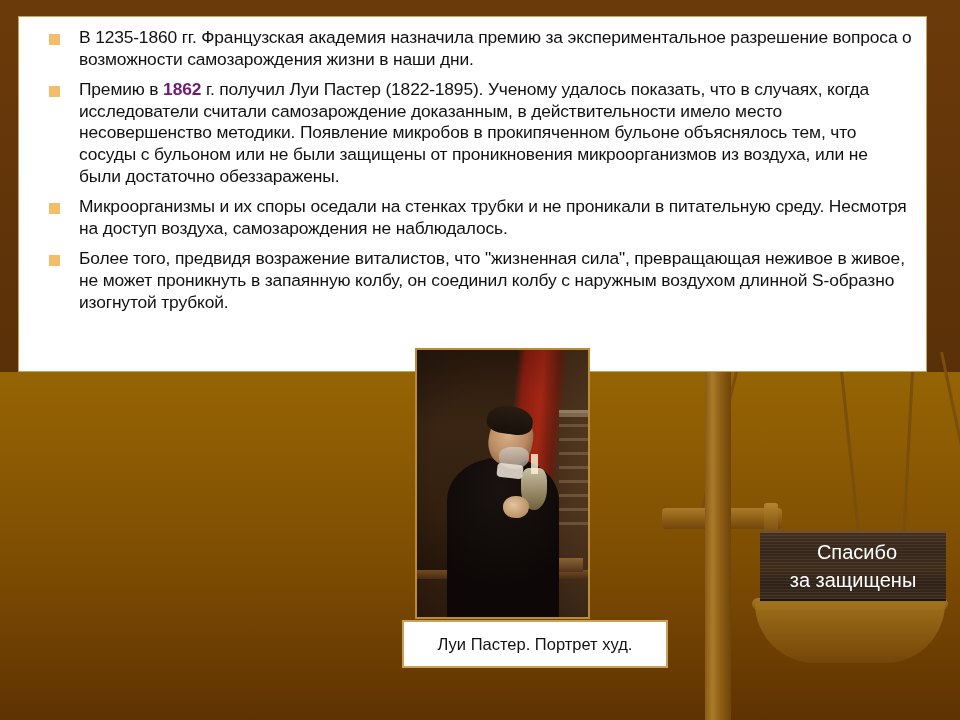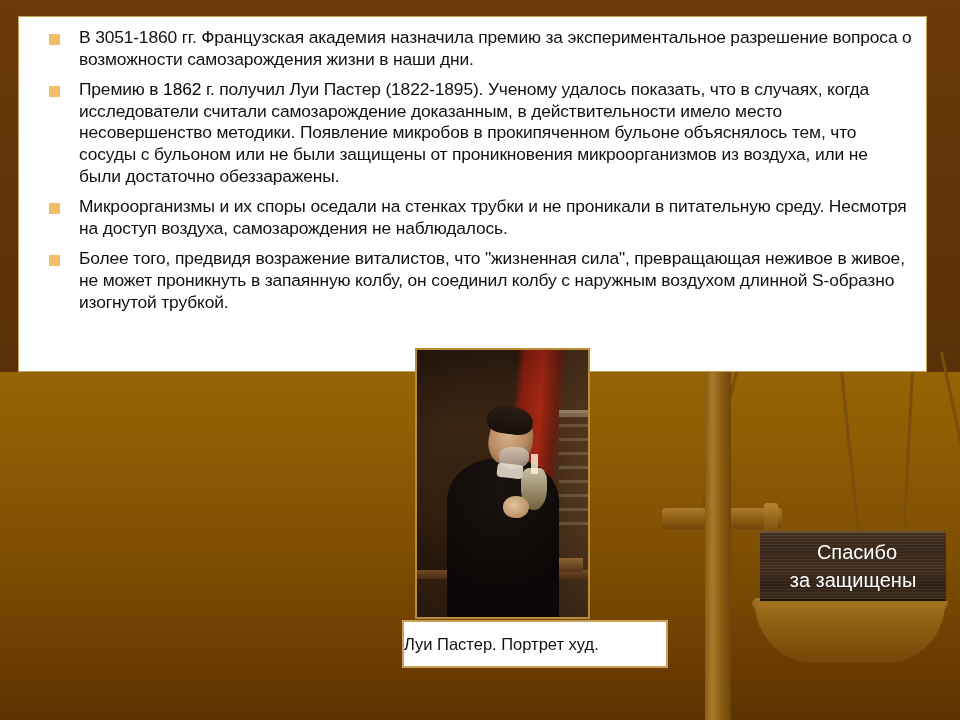--- a/index.html
+++ b/index.html
@@ -88,21 +88,21 @@
     color:#111111;
     letter-spacing:-0.15px;
   }
   li.bullet::before {
     content:"";
     position:absolute; left:16px; top:7px;
     width:11px; height:11px;
     background:#f3bd69;
   }
   b, .b { font-weight:normal; }
-  .hl-1862 { color:#000000; font-weight:normal; }
+  .hl-1862 { color:#701a75; font-weight:bold; }
 
   
   #portrait-wrap {
     position:absolute; left:415px; top:348px; width:175px; height:271px;
     border:2px solid #b98c3c;
     overflow:hidden;
     background:#1a0d06;
   }
   #portrait {
     position:absolute; inset:0;
@@ -176,21 +176,21 @@
   .book {
     position:absolute; left:108px; bottom:45px; width:58px; height:14px;
     background:linear-gradient(180deg,#8a6334,#543219);
   }
 
   
   #caption-box {
     position:absolute; left:402px; top:620px; width:266px; height:48px;
     background:#ffffff;
     border:2px solid #c8a15a;
-    display:flex; align-items:center; justify-content:flex-start;
+    display:flex; align-items:center; justify-content:center;
     text-align:center;
     font-size:16.5px; line-height:20px; color:#111;
   }
 
   
   #thanks-sign {
     position:absolute; left:760px; top:531px; width:186px; height:70px;
     background:
       repeating-linear-gradient(0deg, rgba(255,255,255,.045) 0 1px, rgba(0,0,0,.10) 1px 3px),
       linear-gradient(180deg,#4a3526 0%, #3b2a1d 28%, #46321f 52%, #33241a 78%, #42301f 100%);
@@ -221,21 +221,21 @@
     <div class="pan-rim"></div>
     <div class="pan"></div>
 
     <div class="scale-beam"></div>
     <div class="scale-beam-cap"></div>
     <div class="scale-post"></div>
   </div>
 
   <div id="content-panel">
     <ul class="bullets">
-      <li class="bullet"><span>В 3051-1860 гг. </span><span class="b">Французская академия назначила премию за экспериментальное разрешение вопроса о возможности самозарождения жизни в наши дни.</span></li>
+      <li class="bullet"><span>В 1235-1860 гг. </span><span class="b">Французская академия назначила премию за экспериментальное разрешение вопроса о возможности самозарождения жизни в наши дни.</span></li>
       <li class="bullet"><span>Премию в </span><span class="hl-1862">1862</span><span> г. получил </span><span class="b">Луи Пастер</span><span> (1822-1895). Ученому удалось показать, что в случаях, когда исследователи считали самозарождение доказанным, в действительности имело место несовершенство методики. </span><span class="b">Появление микробов в прокипяченном бульоне объяснялось тем, что сосуды с бульоном или не были защищены от проникновения микроорганизмов из воздуха, или не были достаточно обеззаражены.</span></li>
       <li class="bullet"><span class="b">Микроорганизмы и их споры оседали на стенках трубки и не проникали в питательную среду. Несмотря на доступ воздуха, самозарождения не наблюдалось.</span></li>
       <li class="bullet"><span class="b">Более того, предвидя возражение виталистов, что "жизненная сила", превращающая неживое в живое, не может проникнуть в запаянную колбу, он соединил колбу с наружным воздухом длинной S-образно изогнутой трубкой.</span></li>
     </ul>
   </div>
 
   <div id="portrait-wrap">
     <div id="portrait">
       <div class="shelf-glass"></div>
       <div class="table-top"></div>

